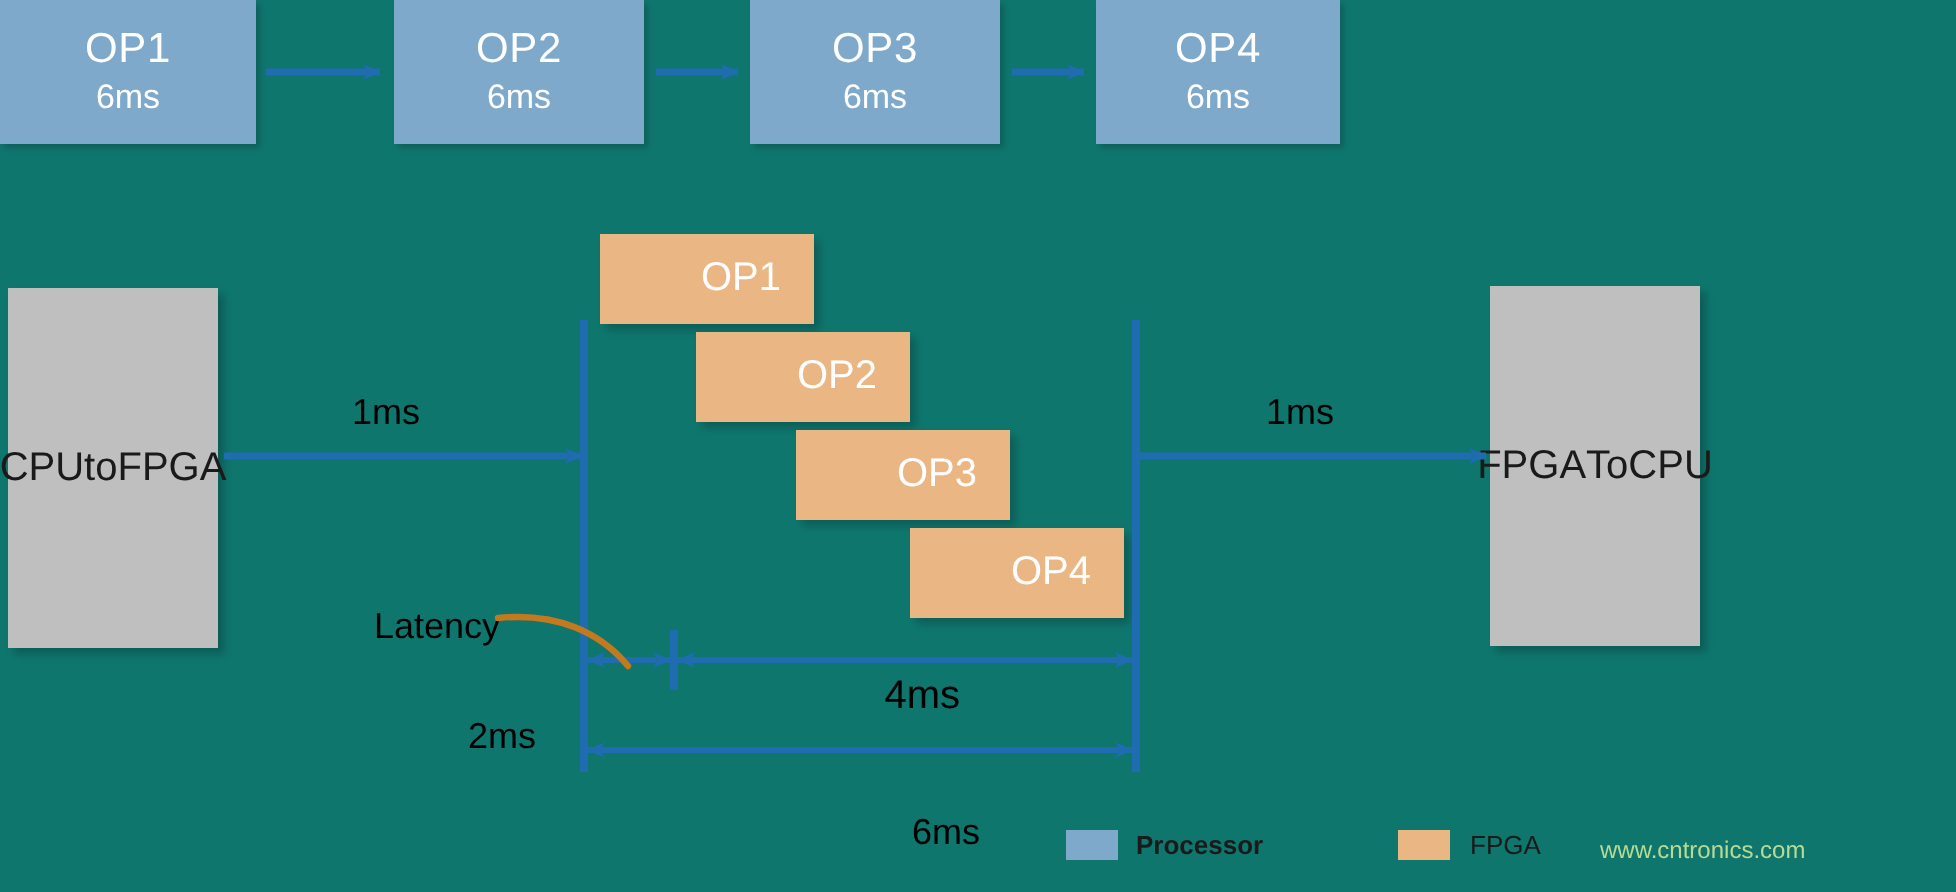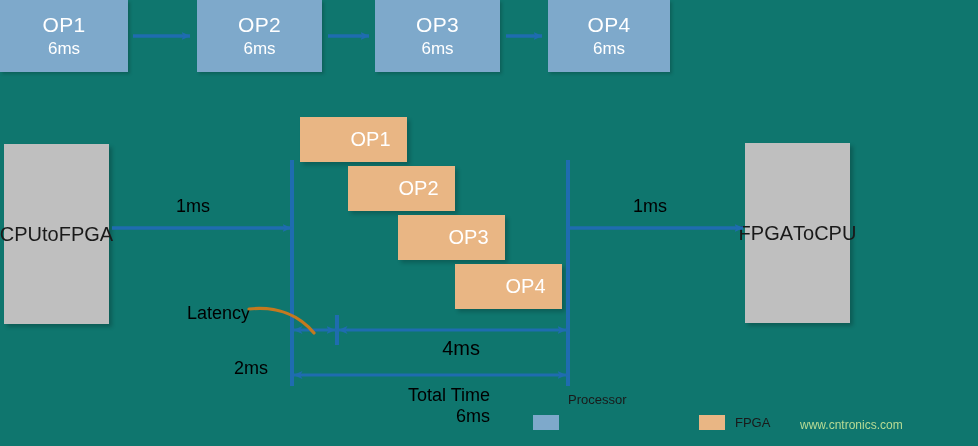--- a/index.html
+++ b/index.html
@@ -161,25 +161,24 @@
   </div>
 
   <div class="lbl" style="left:176px; top:196px;">1ms</div>
   <div class="lbl" style="left:633px; top:196px;">1ms</div>
 
   <div class="lbl lbl-c" style="left:170px; top:303px; width:80px;">Latency</div>
   <div class="lbl lbl-c" style="left:188px; top:326px; width:80px;margin-top:32px;">2ms</div>
 
   <div class="lbl lbl-c" style="left:390px; top:337px; width:90px; font-size:20px;">4ms</div>
 
-  <div class="lbl lbl-c" style="left:370px; top:385px; width:120px;">Total Time</div>
   <div class="lbl lbl-c" style="left:370px; top:406px; width:120px;">6ms</div>
 
   <div class="legend-swatch" style="left:533px; top:415px; background:#7EA9CB;"></div>
-  <div class="legend-text" style="left:568px; top:392px;">Processor</div>
+  <div class="legend-text" style="left:568px; top:415px;font-weight:bold;">Processor</div>
 
   <div class="legend-swatch" style="left:699px; top:415px; background:#E9B684;"></div>
   <div class="legend-text" style="left:735px; top:415px;">FPGA</div>
 
   <div class="watermark" style="left:800px; top:418px;">www.cntronics.com</div>
 
   <svg class="overlay" viewBox="0 0 978 446">
     <defs>
       <marker id="ah" markerWidth="9" markerHeight="8" refX="8.5" refY="4" orient="auto" markerUnits="userSpaceOnUse">
         <path d="M0,0 L9,4 L0,8 L2.2,4 Z" fill="#1F6CB0"></path>

